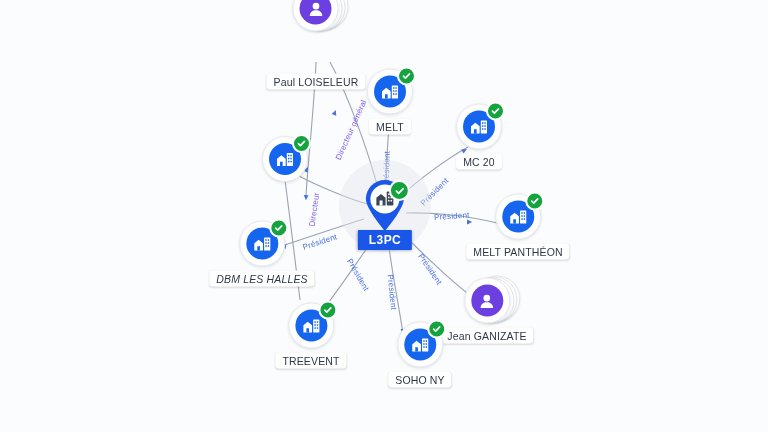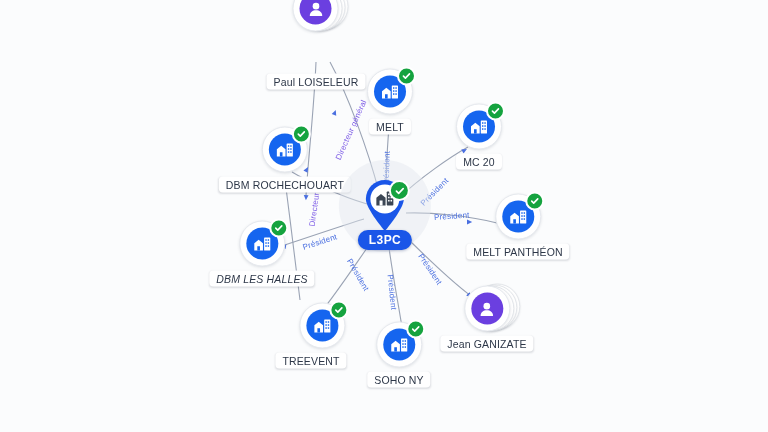--- a/index.html
+++ b/index.html
@@ -160,21 +160,21 @@
     right: -3px;
     z-index: 5;
     display: flex;
     align-items: center;
     justify-content: center;
   }
   .root-label {
     margin-top: -2px;
     background: #1a56e8;
     color: #ffffff;
-    border-radius: 10px;
+    border-radius: 1px;
     padding: 3px 11px;
     font-size: 12px;
     font-weight: bold;
     letter-spacing: .4px;
     white-space: nowrap;
     box-shadow: 0 1px 3px rgba(20,40,100,.3);
     z-index: 4;
   }
 
   
@@ -319,37 +319,37 @@
             </div>
           </div>
           <span class="badge">
   <svg width="9" height="9" viewBox="0 0 10 10" xmlns="http://www.w3.org/2000/svg">
     <path d="M1.6 5.2 L3.8 7.3 L8.3 2.6" stroke="#ffffff" stroke-width="1.8" fill="none" stroke-linecap="round" stroke-linejoin="round"></path>
   </svg>
           </span>
         </div>
         <div class="label">MELT PANTHÉON</div>
       </div>
-      <div class="node" style="left: 487px; top: 318px; justify-content: flex-end;">
+      <div class="node" style="left: 487px; top: 310px; justify-content: flex-end;">
         <div class="node-art">
           <div class="stack-card c1"></div>
           <div class="stack-card c2"></div>
           <div class="stack-card c3"></div>
           <div class="disc">
             <div class="inner person">
   <svg width="17" height="17" viewBox="0 0 18 18" xmlns="http://www.w3.org/2000/svg">
     <circle cx="9" cy="6" r="3.5" fill="#ffffff"></circle>
     <path d="M2.4 16.5 C 2.4 12.3, 5.4 10.4, 9 10.4 C 12.6 10.4, 15.6 12.3, 15.6 16.5 Z" fill="#ffffff"></path>
   </svg>
             </div>
           </div>
         </div>
         <div class="label">Jean GANIZATE</div>
       </div>
-      <div class="node" style="left: 399px; top: 354px;">
+      <div class="node" style="left: 420px; top: 354px;">
         <div class="node-art">
           <div class="disc">
             <div class="inner company">
   <svg width="18" height="16" viewBox="0 0 19 17" xmlns="http://www.w3.org/2000/svg">
     <path d="M1 16 L1 8.2 L5.6 4.6 L10.2 8.2 L10.2 16 Z" fill="#ffffff"></path>
     <rect x="4.2" y="11.4" width="2.8" height="4.6" fill="#1565ef"></rect>
     <rect x="11.4" y="2" width="6.6" height="14" rx="0.7" fill="#ffffff"></rect>
     <rect x="12.7" y="4" width="1.5" height="1.6" fill="#1565ef"></rect>
     <rect x="15.2" y="4" width="1.5" height="1.6" fill="#1565ef"></rect>
     <rect x="12.7" y="7.2" width="1.5" height="1.6" fill="#1565ef"></rect>
@@ -360,21 +360,21 @@
             </div>
           </div>
           <span class="badge">
   <svg width="9" height="9" viewBox="0 0 10 10" xmlns="http://www.w3.org/2000/svg">
     <path d="M1.6 5.2 L3.8 7.3 L8.3 2.6" stroke="#ffffff" stroke-width="1.8" fill="none" stroke-linecap="round" stroke-linejoin="round"></path>
   </svg>
           </span>
         </div>
         <div class="label">SOHO NY</div>
       </div>
-      <div class="node" style="left: 311px; top: 335px; align-items: flex-end;">
+      <div class="node" style="left: 311px; top: 335px;">
         <div class="node-art">
           <div class="disc">
             <div class="inner company">
   <svg width="18" height="16" viewBox="0 0 19 17" xmlns="http://www.w3.org/2000/svg">
     <path d="M1 16 L1 8.2 L5.6 4.6 L10.2 8.2 L10.2 16 Z" fill="#ffffff"></path>
     <rect x="4.2" y="11.4" width="2.8" height="4.6" fill="#1565ef"></rect>
     <rect x="11.4" y="2" width="6.6" height="14" rx="0.7" fill="#ffffff"></rect>
     <rect x="12.7" y="4" width="1.5" height="1.6" fill="#1565ef"></rect>
     <rect x="15.2" y="4" width="1.5" height="1.6" fill="#1565ef"></rect>
     <rect x="12.7" y="7.2" width="1.5" height="1.6" fill="#1565ef"></rect>
@@ -433,21 +433,20 @@
     <rect x="15.2" y="10.4" width="1.5" height="1.6" fill="#1565ef"></rect>
   </svg>
             </div>
           </div>
           <span class="badge">
   <svg width="9" height="9" viewBox="0 0 10 10" xmlns="http://www.w3.org/2000/svg">
     <path d="M1.6 5.2 L3.8 7.3 L8.3 2.6" stroke="#ffffff" stroke-width="1.8" fill="none" stroke-linecap="round" stroke-linejoin="round"></path>
   </svg>
           </span>
         </div>
-        <div class="label">DBM ROCHECHOUART</div>
       </div>
     </div>
 
   <div class="root" id="root-node" style="left: 385px; top: 215px;">
     <div class="root-halo"></div>
     <div class="pin">
       <svg class="pin-shape" viewBox="0 0 44 52" xmlns="http://www.w3.org/2000/svg">
         <path d="M22 51 C 22 51, 41 29, 41 19 A 19 19 0 1 0 3 19 C 3 29, 22 51, 22 51 Z" fill="#1a56e8"></path>
         <circle cx="22" cy="19" r="14.5" fill="#ffffff"></circle>
       </svg>

